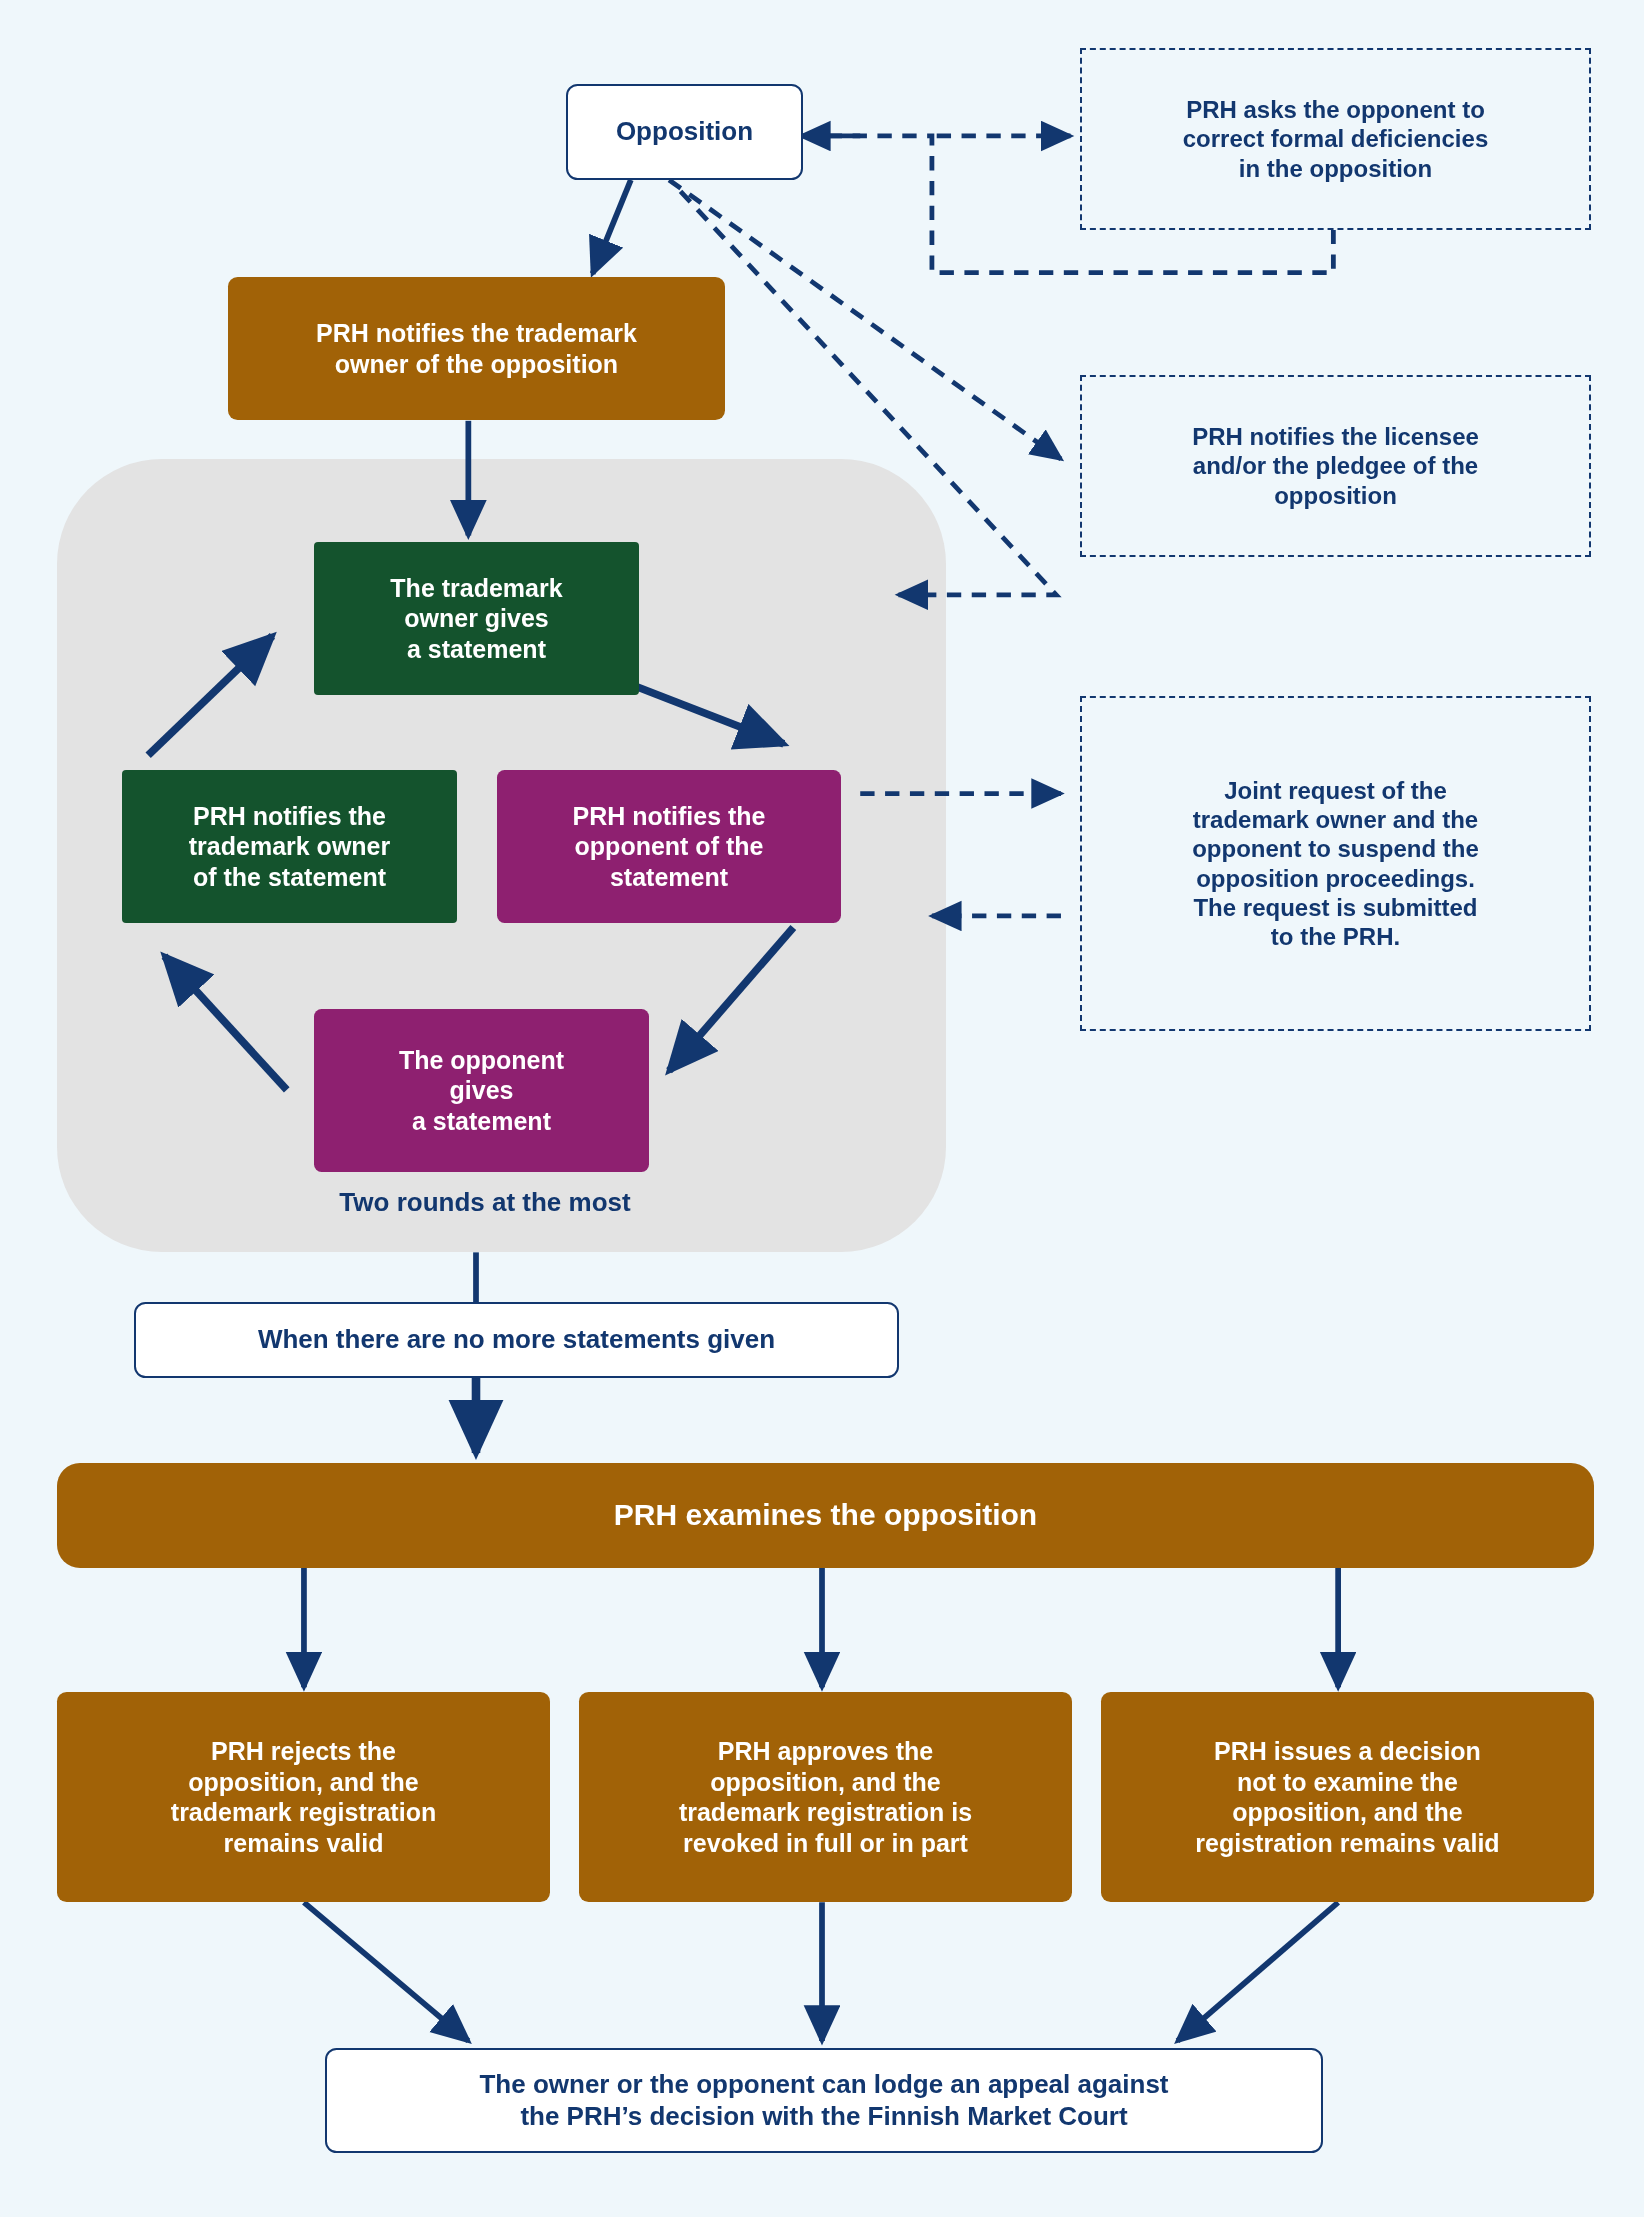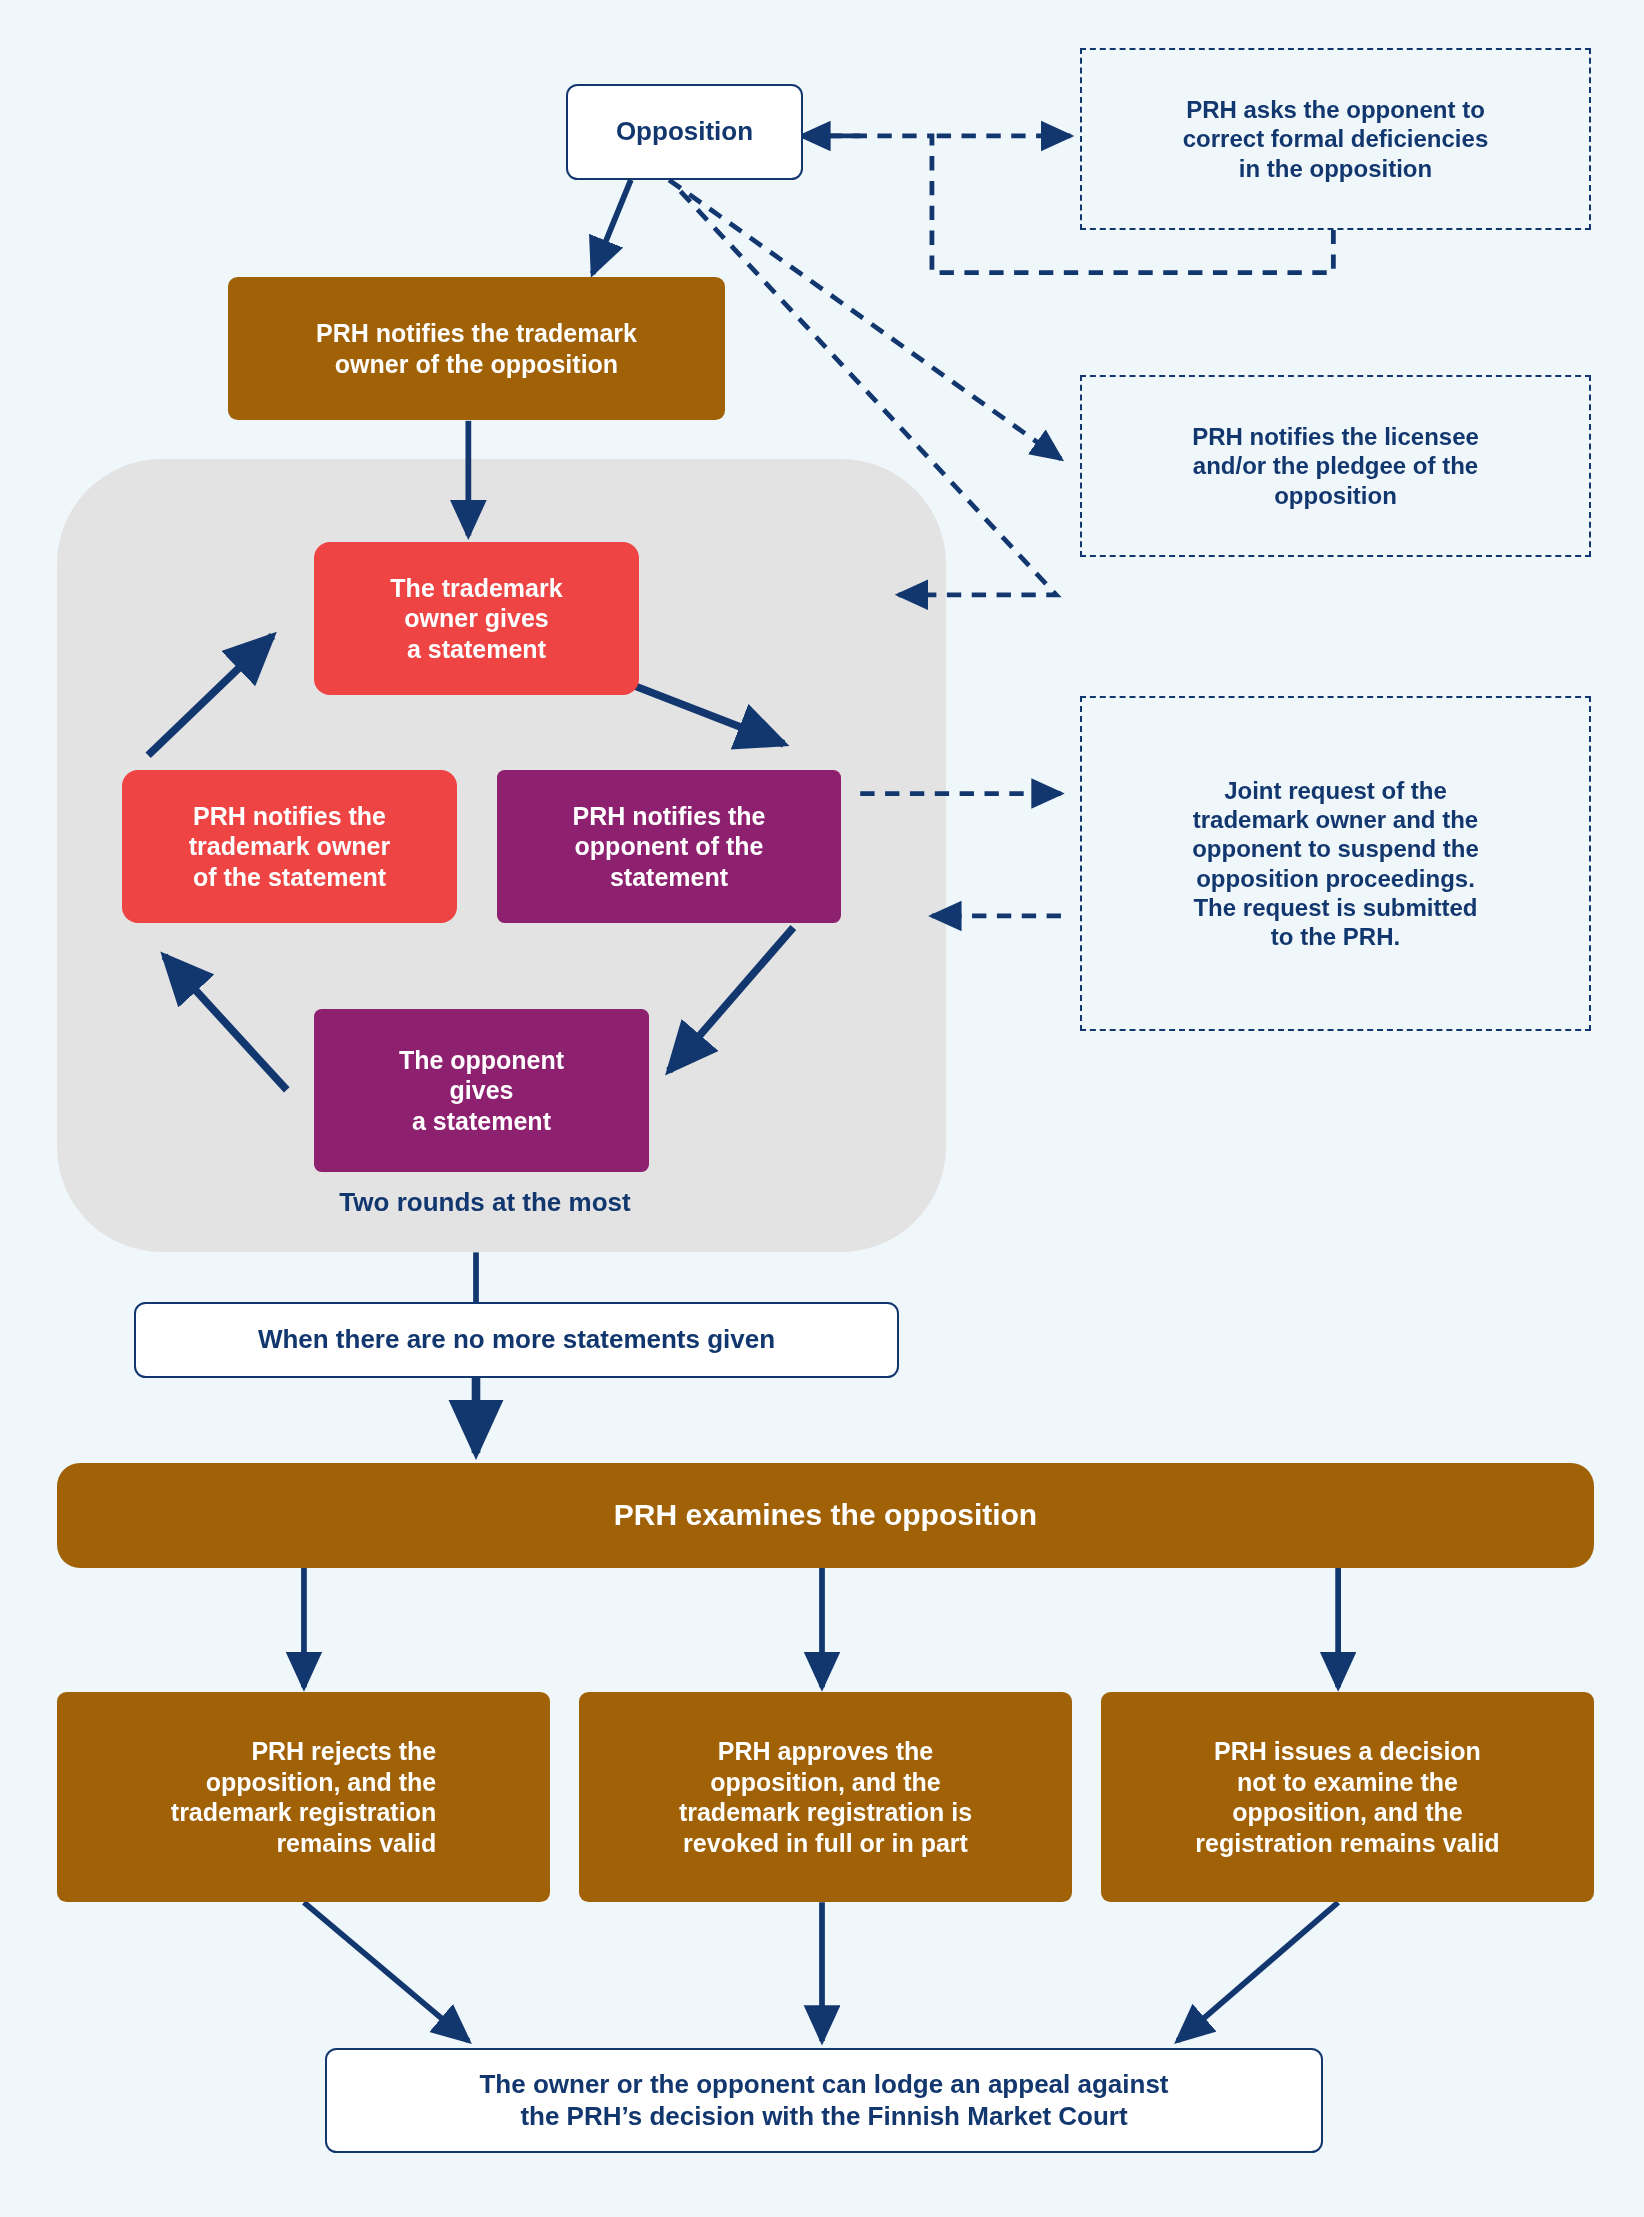--- a/index.html
+++ b/index.html
@@ -43,22 +43,22 @@
     border: 2.9px solid #12376f;
     border-radius: 11.5px;
     color: #12376f;
   }
   .n-blue {
     background: #a16207;
     border-radius: 9.6px;
     color: #ffffff;
   }
   .n-darkblue {
-    background: #ef4444;
-    border-radius: 16px;
+    background: #14532d;
+    border-radius: 4px;
     color: #ffffff;
   }
   .n-purple {
     background: #8e2070;
     border-radius: 7.6px;
     color: #ffffff;
   }
   .n-dashed {
     background: #eff7fb;
     border: 2.9px dashed #12376f;
@@ -166,21 +166,21 @@
 opposition proceedings.
 The request is submitted
 to the PRH.</div>
 
   <div class="plain-label" style="left:251px; top:1187px; width:468px; font-size:26px;">Two rounds at the most</div>
 
   <div class="node n-white" style="left:98px; top:1302px; width:765px; height:76px; font-size:26px;margin-left:36px;">When there are no more statements given</div>
 
   <div class="node n-blue" style="left:57px; top:1463px; width:1537px; height:105px; font-size:30px; border-radius:23px;">PRH examines the opposition</div>
 
-  <div class="node n-blue" style="left:57px; top:1692px; width:493px; height:210px; font-size:25px;text-align:right;">PRH rejects the
+  <div class="node n-blue" style="left:57px; top:1692px; width:493px; height:210px; font-size:25px;">PRH rejects the
 opposition, and the
 trademark registration
 remains valid</div>
 
   <div class="node n-blue" style="left:579px; top:1692px; width:493px; height:210px; font-size:25px;">PRH approves the
 opposition, and the
 trademark registration is
 revoked in full or in part</div>
 
   <div class="node n-blue" style="left:1101px; top:1692px; width:493px; height:210px; font-size:25px;">PRH issues a decision

